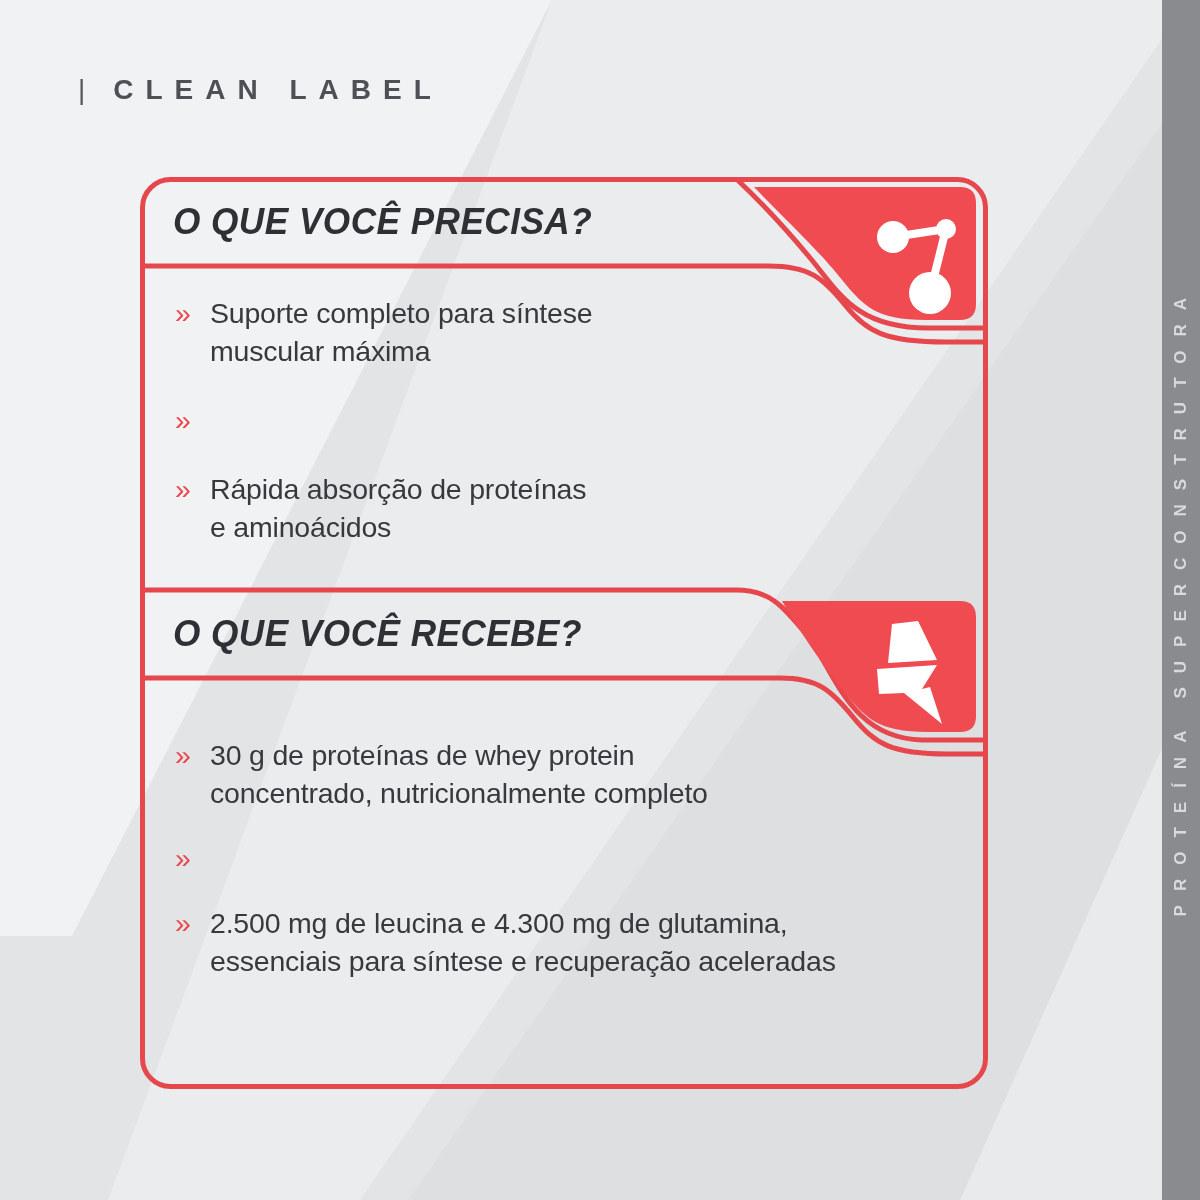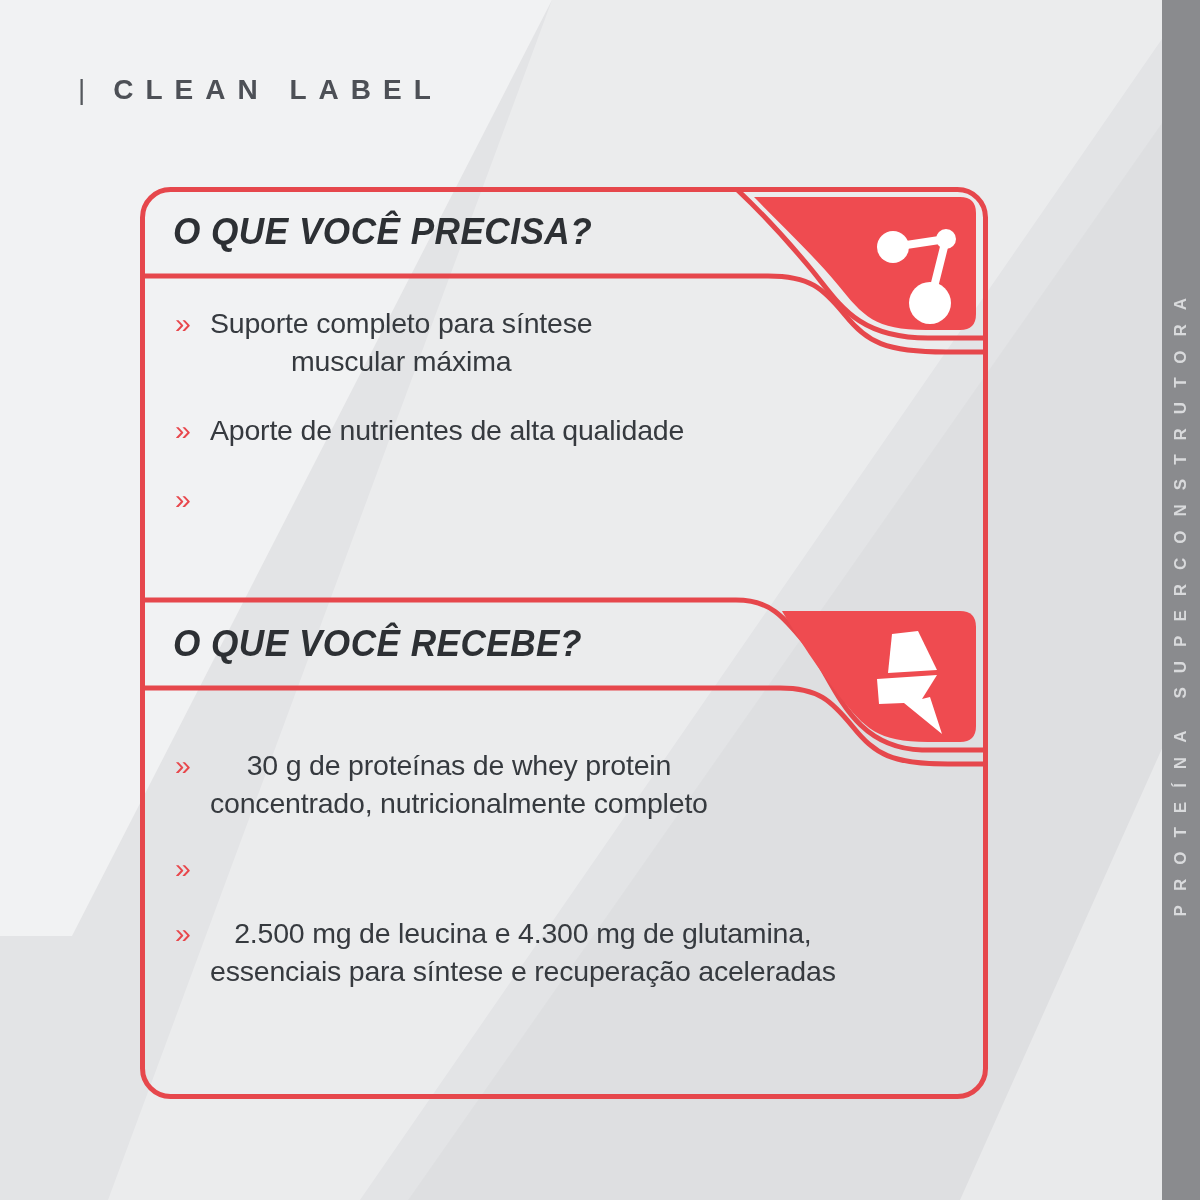--- a/index.html
+++ b/index.html
@@ -15,40 +15,40 @@
   .wm-c{background:rgba(255,255,255,.40);clip-path:polygon(80% 100%, 97% 62%, 97% 100%);}
   .wm-d{background:rgba(0,0,0,.02);clip-path:polygon(97% 10%, 97% 100%, 34% 100%);}
 
   .brand{
     position:absolute;left:78px;top:74px;
     font-size:28px;font-weight:bold;color:#4d5056;
     letter-spacing:12px;white-space:nowrap;
   }
   .brand .bar{font-weight:400;margin-right:16px;color:#55585c;}
 
-  .card{position:absolute;left:140px;top:177px;width:848px;height:696px;margin-top:10px;}
+  .card{position:absolute;left:140px;top:177px;width:848px;height:696px;}
   .card-art{position:absolute;left:0;top:0;width:848px;height:912px;}
 
   .title{
     position:absolute;left:33px;line-height:1;
     font-style:italic;font-weight:bold;font-size:37px;color:#2d3034;
     transform:scaleX(.95);transform-origin:left center;white-space:nowrap;
     letter-spacing:.5px;
   }
   .t1{top:26px;}
   .t2{top:438px;}
 
   .bullets{position:absolute;left:35px;width:768px;}
   .b1{top:118px;}
   .b2{top:560px;}
   .bullet{display:flex;gap:11px;font-size:28.5px;color:#363a3f;line-height:1.33;letter-spacing:-.2px;}
   .b1 .bullet{margin-bottom:31px;}
   .b2 .bullet{margin-bottom:27px;}
   .mk{color:#e8474c;flex:0 0 24px;}
-  .bt{white-space:pre-line;text-align:center;}
+  .bt{white-space:pre-line;}
 
   .sideband{
     position:absolute;right:0;top:0;width:38px;height:1200px;background:#8a8b8e;
     display:flex;align-items:center;justify-content:center;
   }
   .sidetext{
     writing-mode:vertical-rl;transform:rotate(180deg);
     font-size:17px;font-weight:bold;letter-spacing:14px;color:#d9dadc;
     white-space:nowrap;
   }
@@ -104,24 +104,25 @@
     <div class="title t1">O QUE VOCÊ PRECISA?</div>
 
     <div class="bullets b1">
       <div class="bullet">
         <span class="mk">»</span>
         <span class="bt">Suporte completo para síntese
 muscular máxima</span>
       </div>
       <div class="bullet">
         <span class="mk">»</span>
-        <span class="bt">Aporte de nutrientes de alta qualidade</span>
       </div>
       <div class="bullet">
         <span class="mk">»</span>
+        <span class="bt">Rápida absorção de proteínas
+e aminoácidos</span>
       </div>
     </div>
 
     <div class="title t2">O QUE VOCÊ RECEBE?</div>
 
     <div class="bullets b2">
       <div class="bullet">
         <span class="mk">»</span>
         <span class="bt">30 g de proteínas de whey protein
 concentrado, nutricionalmente completo</span>

